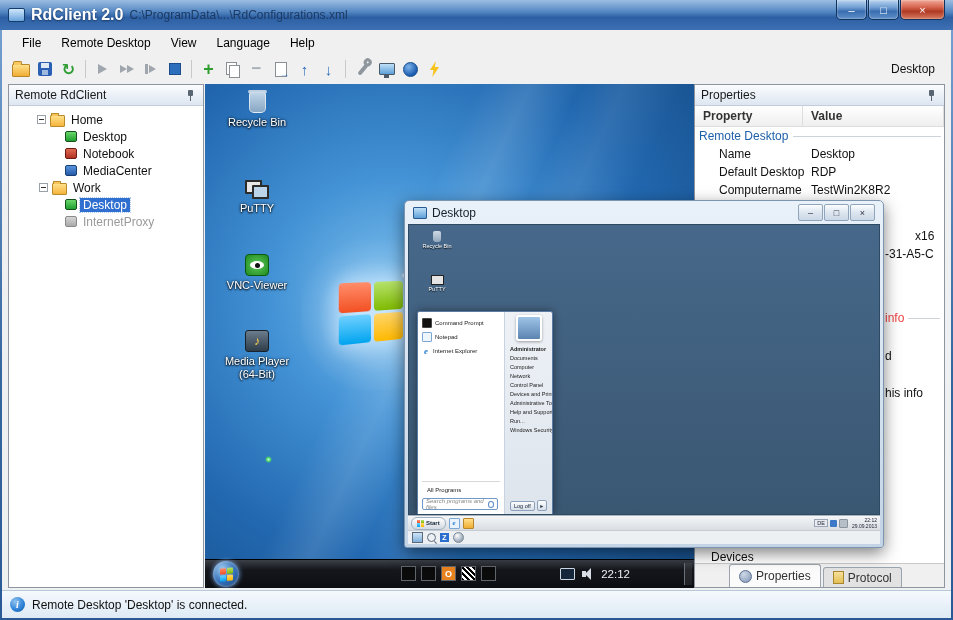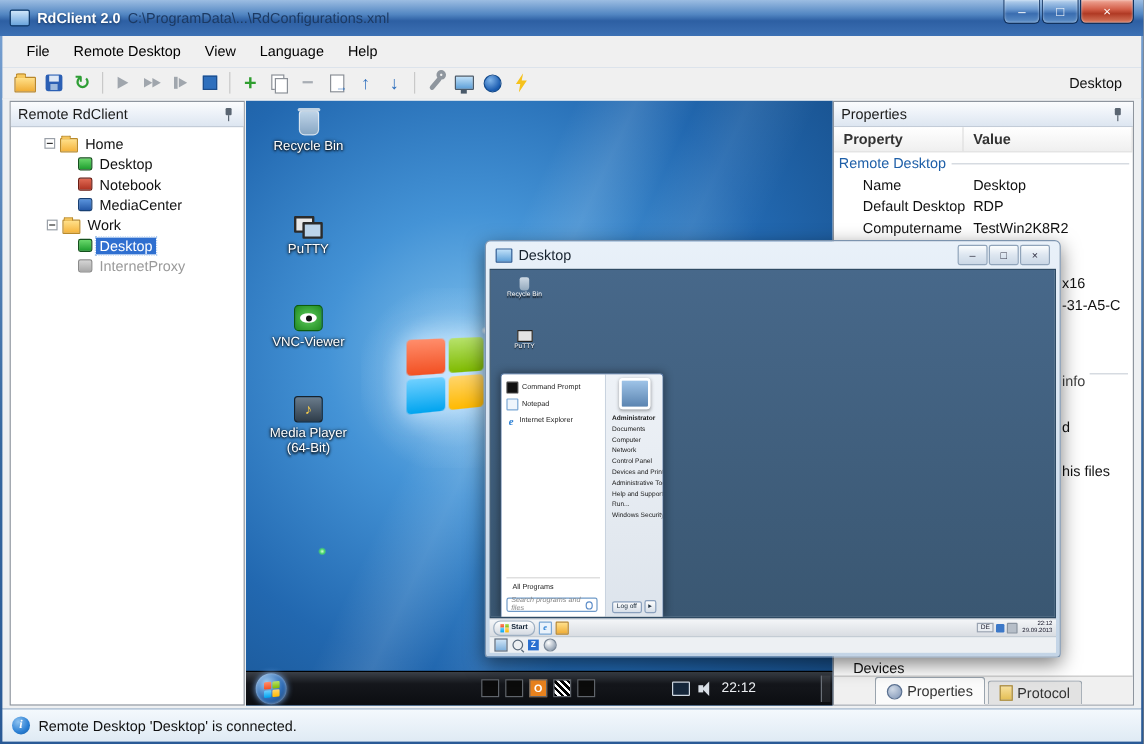--- a/index.html
+++ b/index.html
@@ -4,21 +4,21 @@
 <style>
   html,body{margin:0;padding:0;background:#6b6b6b;}
   #app{position:relative;width:953px;height:620px;overflow:hidden;
        font-family:"Liberation Sans","DejaVu Sans",sans-serif;
        background:linear-gradient(#7aa3d4,#35679f 60%,#2a5a96);}
   
   #titlebar{position:absolute;top:0;left:0;right:0;height:30px;display:flex;align-items:center;
     padding-left:8px;gap:6px;background:linear-gradient(#9cbde2,#5286c2 40%,#2d5fa3 58%,#3d71b4);}
   .app-ic{width:15px;height:12px;border:1px solid #123c6b;border-radius:2px;
     background:linear-gradient(#cfe6fa,#6aa4dc);} 
-  .title-text{font-size:12px;font-weight:bold;color:#fff;text-shadow:0 1px 2px #1a3a63;}
+  .title-text{font-size:16px;font-weight:bold;color:#fff;text-shadow:0 1px 2px #1a3a63;}
   .title-path{font-size:12px;color:#1c3a63;white-space:nowrap;overflow:hidden;max-width:420px;}
   .winbtns{margin-left:auto;margin-right:8px;display:flex;gap:1px;align-self:flex-start;}
   .wbtn{width:29px;height:19px;border:1px solid #12325e;border-top:none;border-radius:0 0 5px 5px;
     display:flex;align-items:center;justify-content:center;color:#fff;font-size:11px;
     background:linear-gradient(#b9d4ef,#6d9bd1 40%,#3a6db0 60%,#5e90c8);
     box-shadow:inset 0 0 2px rgba(255,255,255,.7);}
   .wbtn.close{width:43px;background:linear-gradient(#f0a898,#d4604a 40%,#b03a24 60%,#d77a5f);}
   #menubar{position:absolute;top:30px;left:2px;right:2px;height:26px;background:#f0f0f0;
     display:flex;align-items:center;padding-left:10px;}
   .menu-item{padding:4px 10px;font-size:12px;color:#000;}
@@ -82,21 +82,21 @@
   .computer{width:13px;height:11px;border:1px solid #3a4a5c;border-radius:1px;background:linear-gradient(#cfe4f6,#7fb0dc);position:relative;}
   .computer::after{content:'';position:absolute;left:3px;bottom:-3px;width:6px;height:2px;background:#3a4a5c;}
   
   .col-head{display:grid;grid-template-columns:108px 1fr;height:20px;border-bottom:1px solid #dedede;
     font-size:12px;color:#333;background:linear-gradient(#ffffff,#efefef);}
   .col-head span{display:flex;align-items:center;padding-left:8px;border-right:1px solid #dedede;font-weight:bold;}
   .p-section{display:flex;align-items:center;gap:5px;height:18px;padding-left:4px;color:#1e5fa8;font-size:12px;}
   .p-section::after{content:'';flex:1;border-top:1px solid #cdd3da;margin-right:3px;}
   .p-row{display:grid;grid-template-columns:92px 1fr;height:18px;font-size:12px;color:#111;padding-left:24px;align-items:center;}
   .frag{position:absolute;font-size:12px;color:#111;white-space:nowrap;}
-  .frag.section{color:#404040;display:flex;align-items:flex-start;gap:4px;right:4px;}
+  .frag.section{color:#ef4444;display:flex;align-items:center;gap:4px;right:4px;}
   .frag.section::after{content:'';flex:1;border-top:1px solid #cdd3da;}
   .rtabs{position:absolute;left:0;right:0;bottom:0;height:23px;background:#f0f0f0;border-top:1px solid #c8c8c8;
     display:flex;align-items:flex-end;padding-left:34px;gap:2px;}
   .rtab{display:flex;align-items:center;gap:4px;height:19px;padding:0 9px;font-size:12px;
     border:1px solid #9aa4ae;border-bottom:none;border-radius:3px 3px 0 0;background:#e2e2e2;color:#333;}
   .rtab.active{background:#fbfbfb;height:22px;}
   .tabic-props{width:11px;height:11px;border-radius:50%;background:radial-gradient(circle at 35% 30%,#cfd9e6,#7d93b5);border:1px solid #5a7090;}
   .tabic-proto{width:9px;height:11px;background:linear-gradient(#f7e09b,#e4bf55);border:1px solid #a8862e;}
   
   #desktop{position:absolute;left:205px;top:84px;width:489px;height:504px;overflow:hidden;
@@ -420,27 +420,27 @@
         <div class="p-row">
           <span>Default Desktop</span>
           <span>RDP</span>
         </div>
         <div class="p-row">
           <span>Computername</span>
           <span>TestWin2K8R2</span>
         </div>
       </div>
     <div id="prop-frags">
-        <div class="frag" style="left: 190px; top: 144px;"><span>x16</span></div>
+        <div class="frag" style="left: 180px; top: 144px; padding-left: 40px;"><span>x16</span></div>
         <div class="frag" style="left: 190px; top: 162px;"><span>-31-A5-C</span></div>
         <div class="frag section" style="left: 190px; top: 226px;">
           <span>info</span>
         </div>
         <div class="frag" style="left: 190px; top: 264px;"><span>d</span></div>
-        <div class="frag" style="left: 190px; top: 301px;"><span>his files</span></div>
+        <div class="frag" style="left: 190px; top: 301px;"><span>his info</span></div>
         <div class="frag" style="left: 16px; top: 465px;"><span>Devices</span></div>
       </div>
     <div class="rtabs">
         <div class="rtab active">
           <span class="tabic-props"></span>
           <span>Properties</span>
         </div>
         <div class="rtab">
           <span class="tabic-proto"></span>
           <span>Protocol</span>

